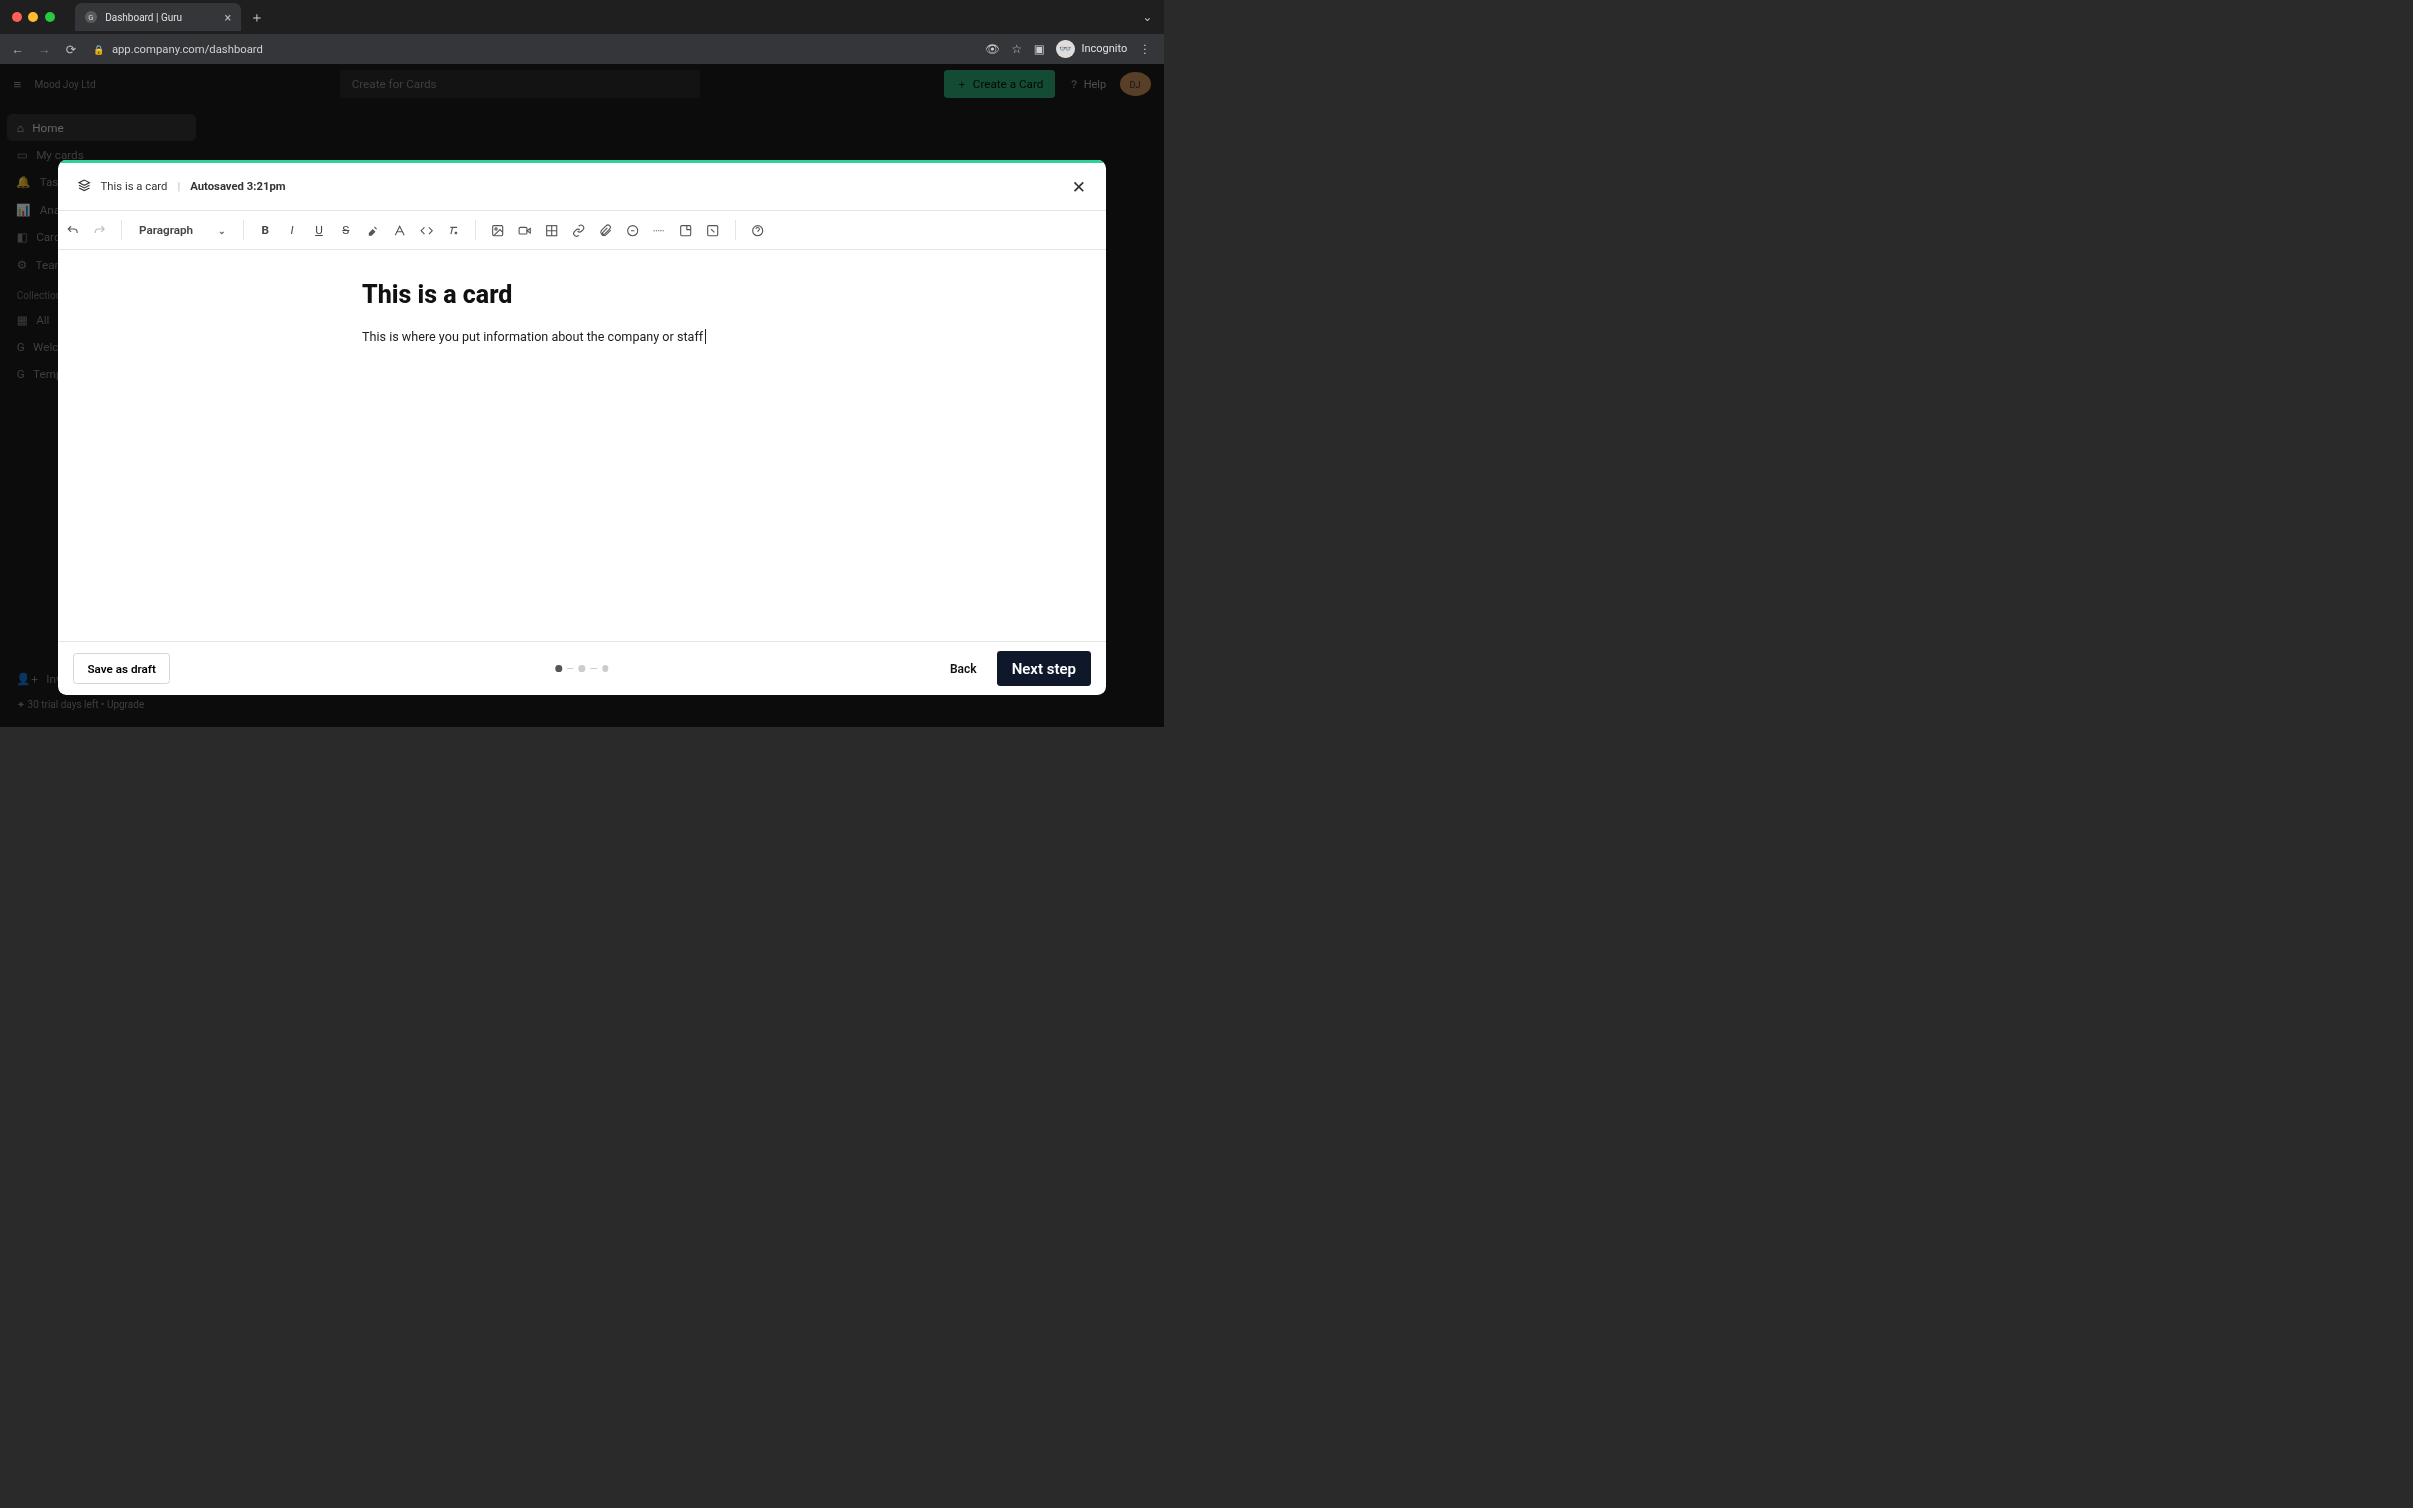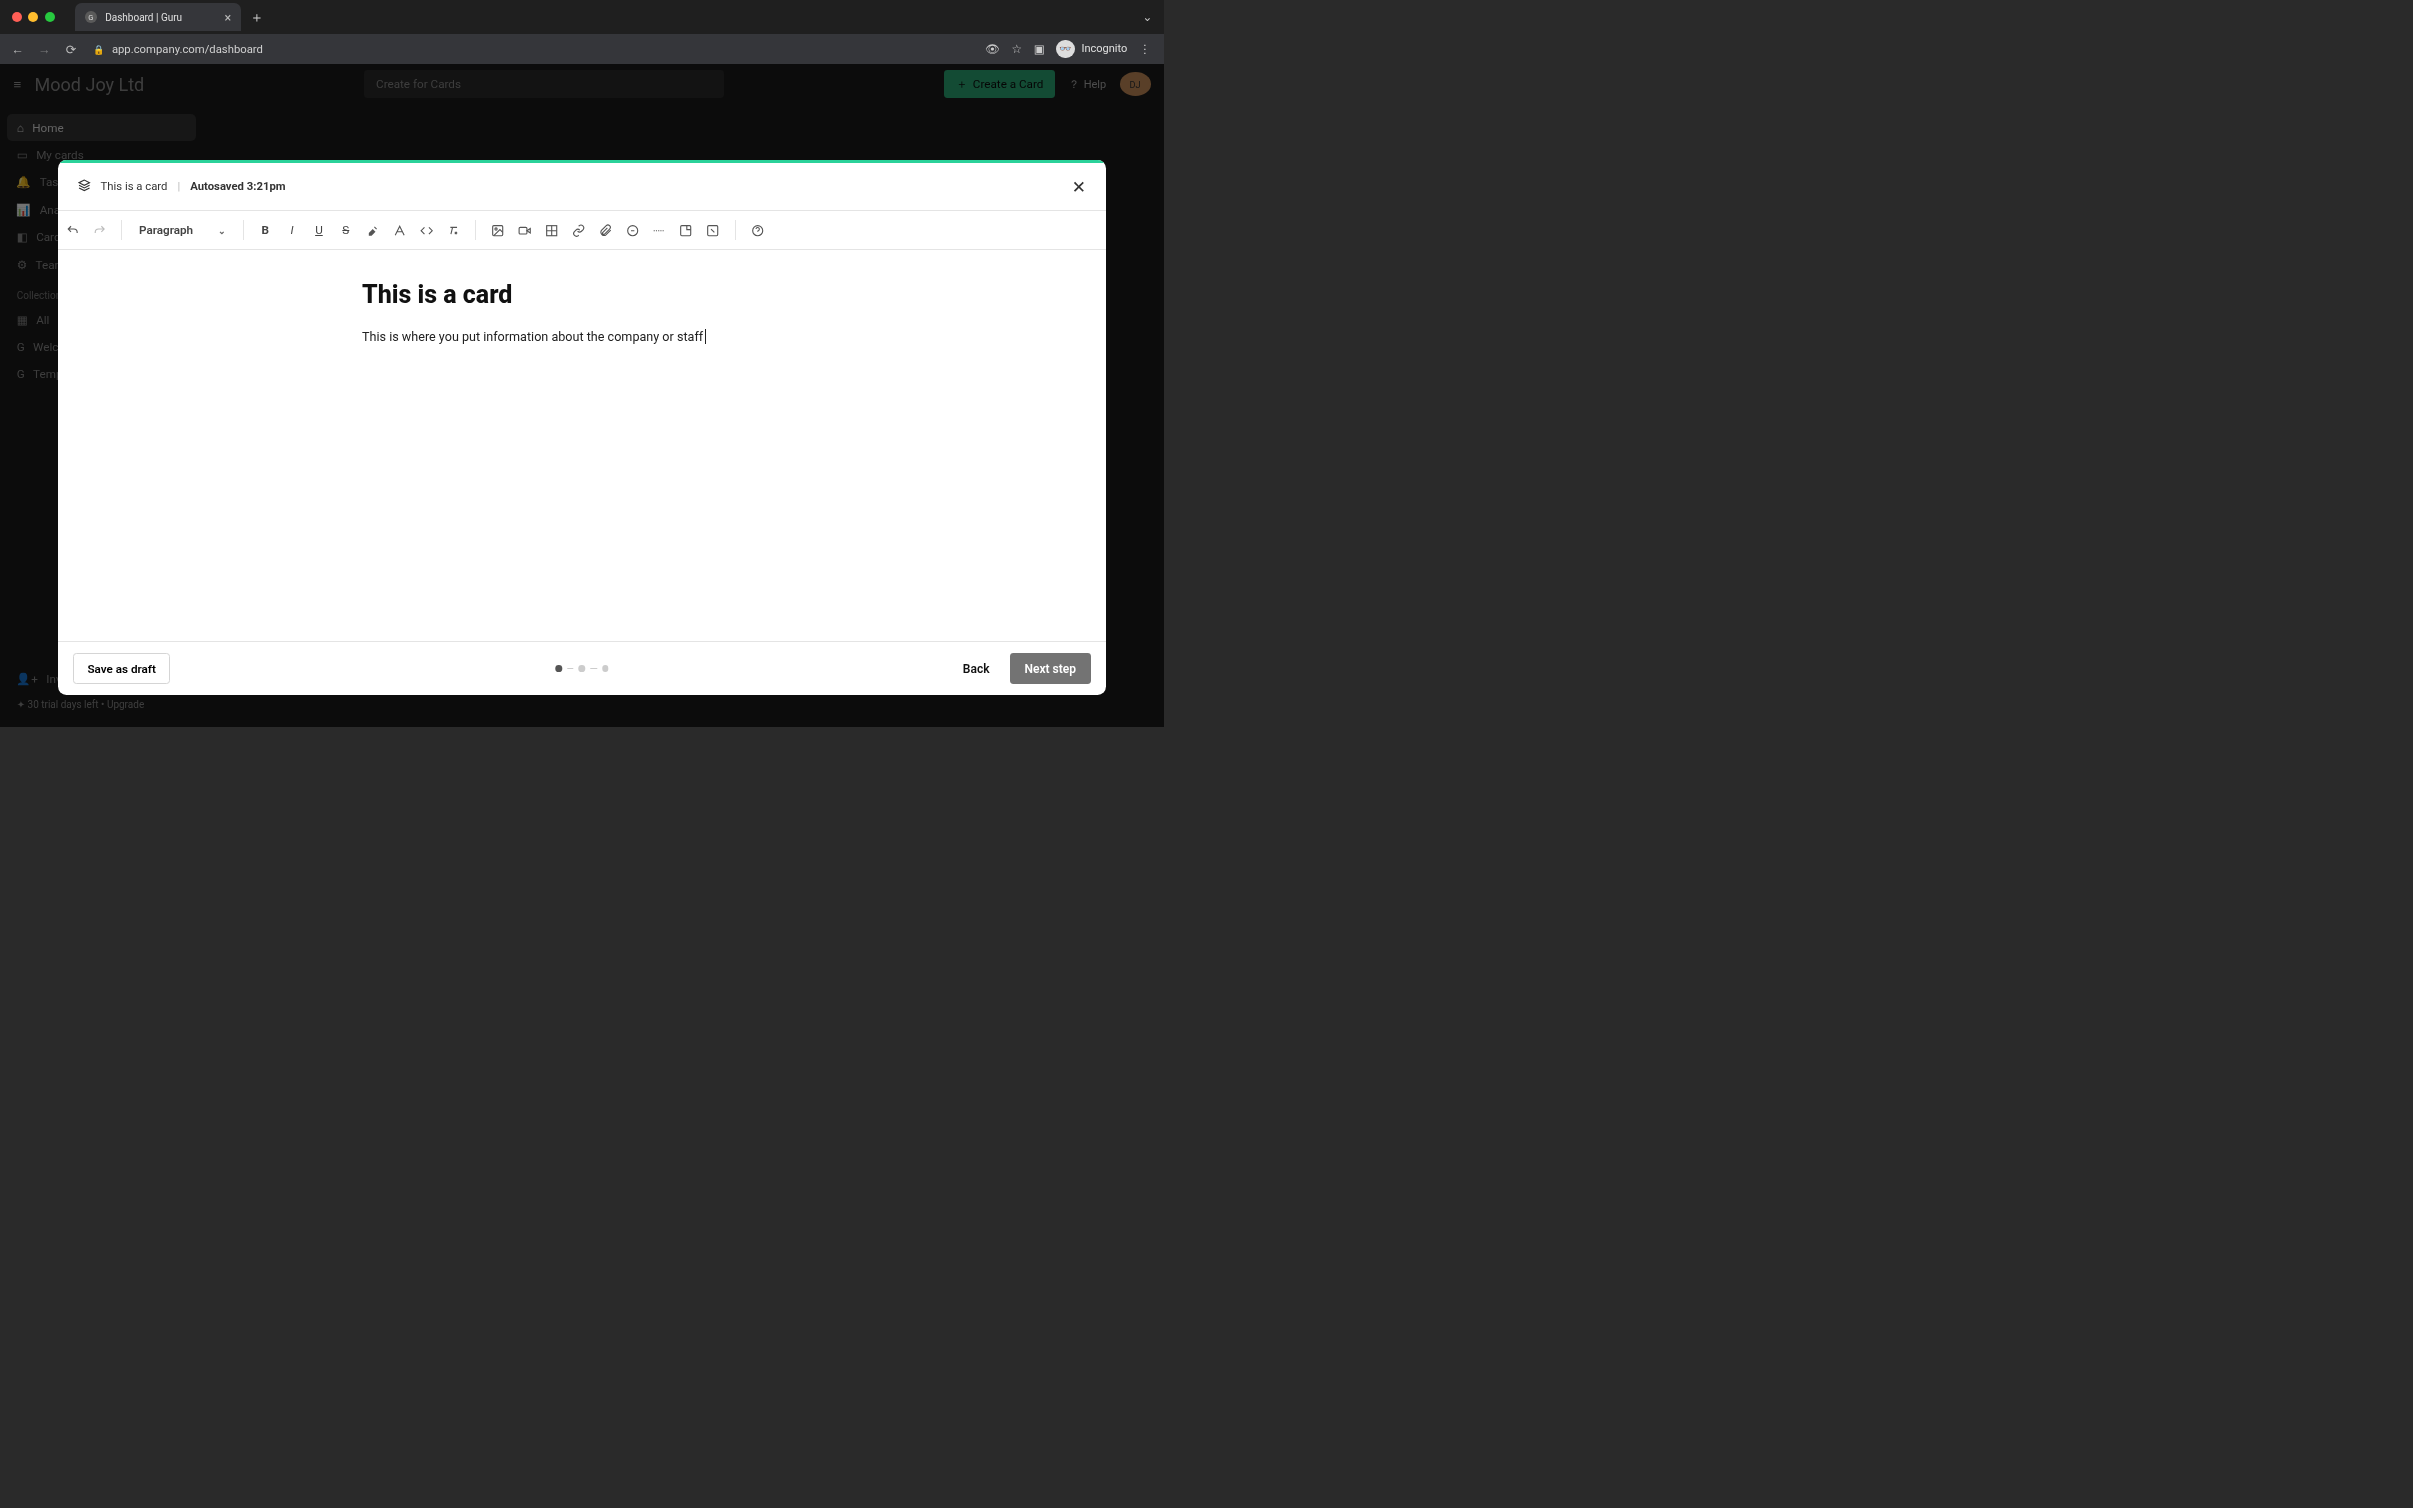--- a/index.html
+++ b/index.html
@@ -27,21 +27,21 @@
     .urlbar .righticons { display: flex; gap: 11.7px; align-items: center; color: #ccc; font-size: 11.7px; margin-right: 5px; }
     .incognito { display: flex; align-items: center; gap: 6.7px; font-size: 11px; color: #e0e0e0; }
     .incognito .icon { width: 18.4px; height: 18.4px; border-radius: 50%; background: #ddd; color: #333; display: flex; align-items:center; justify-content:center; font-size: 10px; }
 
     
     .app { position: relative; height: calc(100% - 64px); background: #1b1b1b; overflow: hidden; }
 
     
     .app-header { height: 40px; display: flex; align-items: center; padding: 0 13.4px; gap: 13.4px; color: #999; }
     .hamburger { font-size: 13.4px; }
-    .orgname { font-size: 18px; color: #888; }
+    .orgname { font-size: 10px; color: #888; }
     .search { margin-left: auto; margin-right: auto; width: 360px; height: 28.5px; background: #2a2a2a; border-radius: 3.4px; color: #888; display:flex; align-items:center; padding: 0 11.7px; font-size:11.7px; }
     .createcard { background: #2aa673; color: #0d0d0d; padding: 6.7px 11.7px; border-radius: 3.4px; font-size: 11.7px; display:flex; align-items:center; gap:5px; }
     .help { color: #aaa; font-size: 11px; display:flex; align-items:center; gap:4.2px; }
     .avatar-h { width: 31px; height: 23.5px; border-radius: 50%; background: #c68d5a; color: #333; display:flex; align-items:center; justify-content:center; font-size:9.2px; }
 
     
     .sidebar { position: absolute; left: 0; top: 40px; bottom: 0; width: 203px; color: #888; font-size: 11.7px; padding: 10px 6.7px; display:flex; flex-direction:column; }
     .sidebar .item { display:flex; align-items:center; gap:8.4px; padding: 6.7px 10px; border-radius: 5px; }
     .sidebar .item.active { background: #333; color: #ddd; }
     .sidebar .section { font-size: 10px; color: #777; padding: 11.7px 10px 5px; }
@@ -77,21 +77,21 @@
     .cursor { display:inline-block; width: 0.8px; height: 15px; background: #222; vertical-align: text-bottom; margin-left: 1.7px; }
 
     
     .modal-foot { height: 54px; border-top: 0.8px solid #e4e4e4; display:flex; align-items:center; padding: 0 15px; }
     .draftbtn { border: 0.8px solid #d5d5d5; background: white; padding: 7.5px 13.4px; border-radius: 3.4px; font-size: 11.7px; font-weight: 600; cursor:pointer; }
     .steps { position: absolute; left: 50%; transform: translateX(-50%); display:flex; align-items:center; gap: 5px; }
     .step { width: 6.7px; height: 6.7px; border-radius: 50%; background: #ccc; }
     .step.active { background: #555; }
     .stepline { width: 6.7px; height: 0.8px; background: #ccc; }
     .backbtn { margin-left: auto; background: none; border: none; font-size: 12px; font-weight: 600; color: #111; padding: 8.4px 11.7px; cursor:pointer; }
-    .nextbtn { background: #737373; color: white; border: none; padding: 8.4px 15px; border-radius: 3.4px; font-size: 12px; font-weight: 600; margin-left: 8.4px; cursor:pointer; }
+    .nextbtn { background: #0f172a; color: white; border: none; padding: 8.4px 15px; border-radius: 3.4px; font-size: 15px; font-weight: 600; margin-left: 8.4px; cursor:pointer; }
   </style>
 </head>
 <body>
 
 <div class="titlebar">
   <div class="traffic">
     <div class="dot red"></div>
     <div class="dot yellow"></div>
     <div class="dot green"></div>
   </div>

